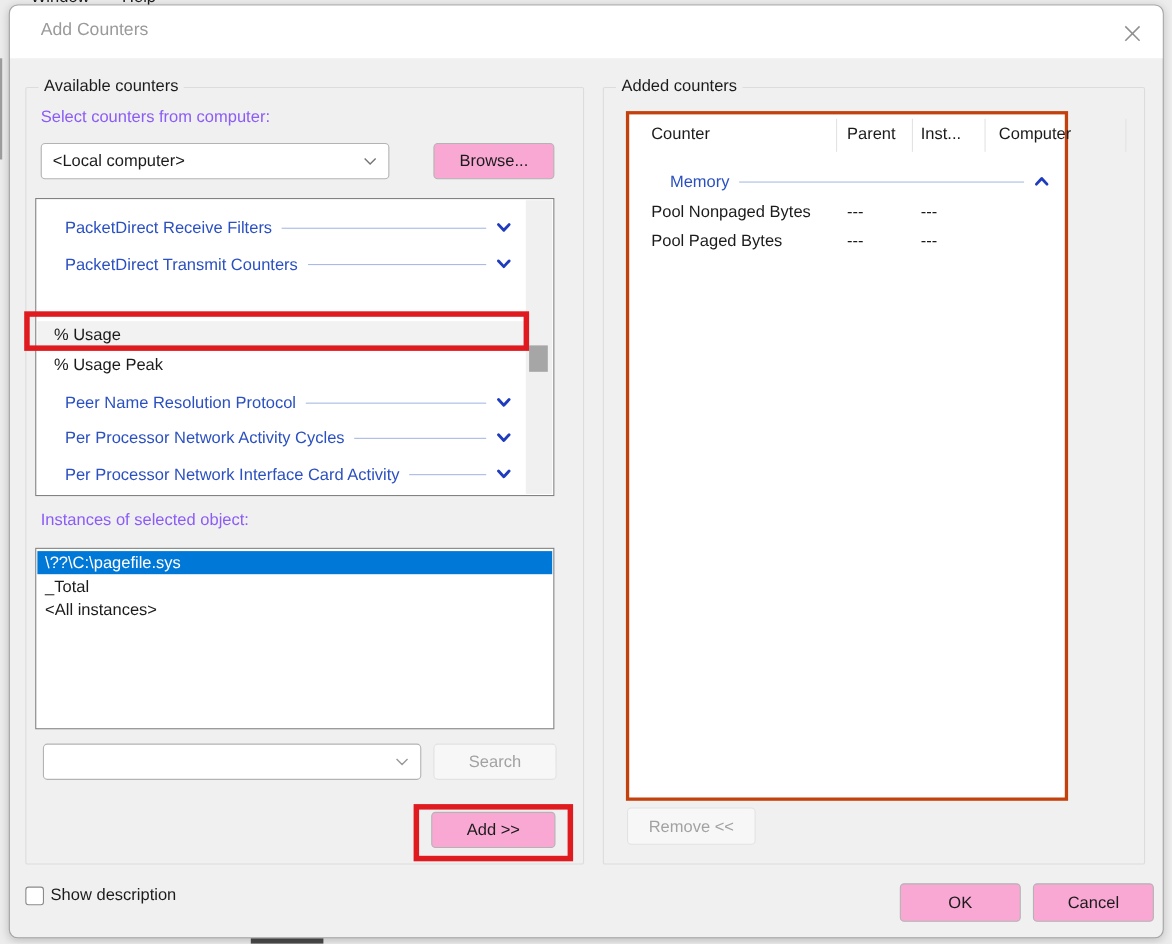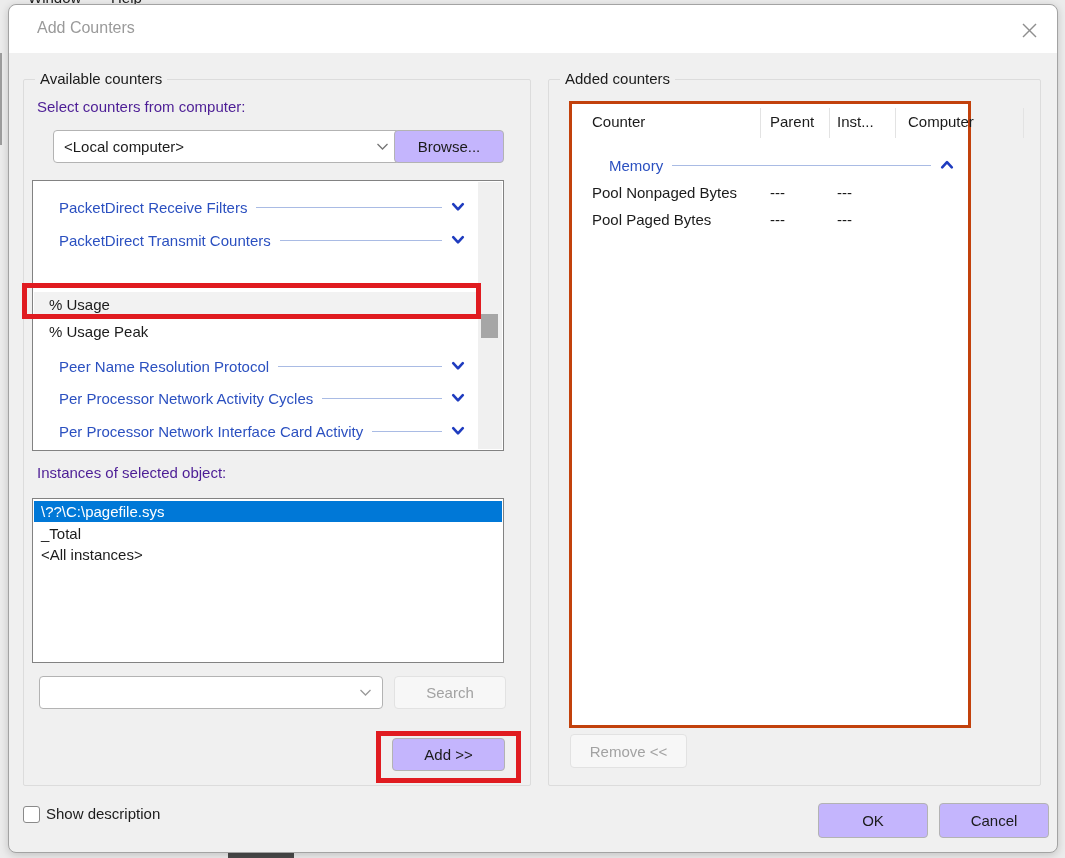--- a/index.html
+++ b/index.html
@@ -24,27 +24,27 @@
   .title { position:absolute; left:28px; top:14px; font-size:16px; color:#9a9a9a; }
   .close { position:absolute; right:16px; top:13px; width:24px; height:24px;
            display:flex; align-items:center; justify-content:center; cursor:pointer; }
 
   
   .groupbox { position:absolute; border:1px solid #dcdcdc; border-radius:2px; }
   .gb-available { left:14px; top:74px; width:508px; height:707px; }
   .gb-added    { left:539px; top:74px; width:493px; height:707px; }
   .gb-label { position:absolute; left:11px; top:-10px; background:#f0f0f0; padding:0 5px; color:#1b1b1b; }
 
-  .static-label { position:absolute; color:#4c1d95;text-align:right; }
+  .static-label { position:absolute; color:#8b5cf6;text-align:right; }
 
   
   .combo { position:absolute; background:#ffffff; border:1px solid #b3b3b3; border-radius:4px;
            display:flex; align-items:center; padding:0 10px; }
   .combo .chev { margin-left:auto; display:flex; }
-  .btn { position:absolute; background:#c4b5fd; border:1px solid #b3b3b3; border-radius:4px;
+  .btn { position:absolute; background:#f9a8d4; border:1px solid #b3b3b3; border-radius:4px;
          display:flex; align-items:center; justify-content:center; font-size:15px; color:#1b1b1b;
          cursor:pointer; }
   .btn.disabled { background:#f7f7f7; border-color:#e2e2e2; color:#a2a2a2; cursor:default; }
 
   
   .listbox { position:absolute; background:#ffffff; border:1px solid #828282; overflow:hidden; }
   .lb-counters { left:23px; top:175px; width:472px; height:271px; }
   .scroll-track { position:absolute; right:1px; top:1px; bottom:1px; width:24px; background:#f0f0f0; }
   .scroll-thumb { position:absolute; right:4px; top:132px; width:17px; height:24px; background:#a6a6a6; cursor:pointer; }
   .grp-row { position:absolute; left:26px; right:38px; height:32px; display:flex; align-items:center; cursor:pointer; }
@@ -107,21 +107,21 @@
         </svg>
       </span>
     </div>
 
     <div class="groupbox gb-available">
       <span class="gb-label">Available counters</span>
     </div>
 
     <span class="static-label" style="left:28px; top:93px;">Select counters from computer:</span>
 
-    <div class="combo" style="left:44px; top:125px; width:347px; height:33px;">
+    <div class="combo" style="left:28px; top:125px; width:317px; height:33px;">
       <span>&lt;Local computer&gt;</span>
       <span class="chev">
         <svg class="chev-svg" width="13" height="9" viewBox="0 0 13 9">
             <path d="M1.5 2 L6.5 7 L11.5 2" fill="none" stroke="#757575" stroke-width="1.3"></path>
           </svg>
       </span>
     </div>
     <div class="btn" style="left:385px; top:125px; width:110px; height:33px;">
       <span>Browse...</span>
     </div>

